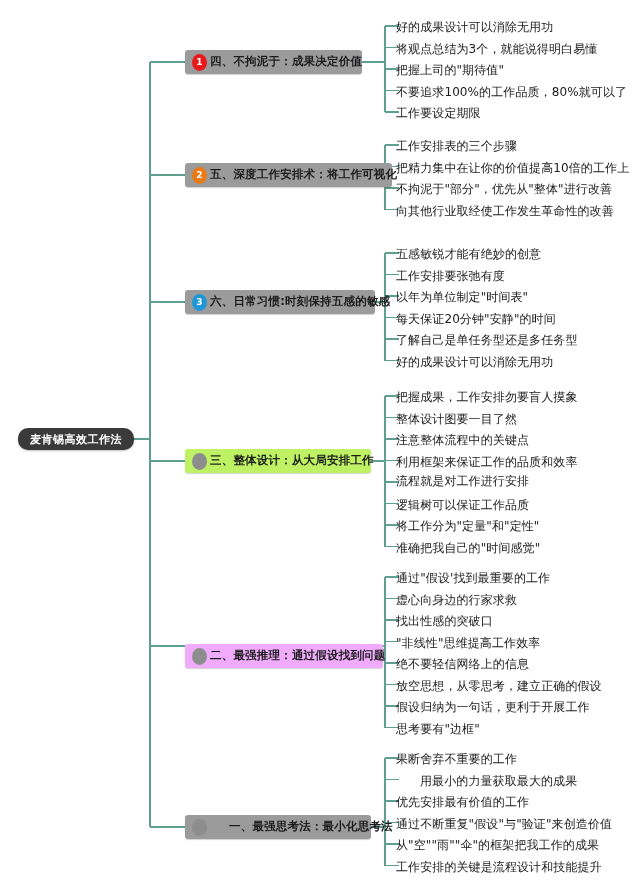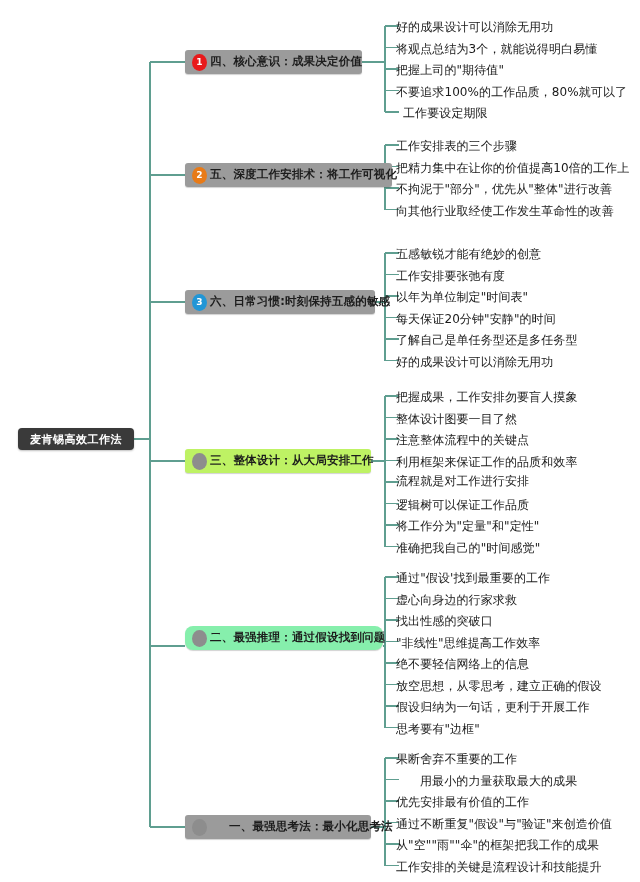--- a/index.html
+++ b/index.html
@@ -28,21 +28,21 @@
     left: 0; top: 0;
     width: 640px;
     height: 882px;
     pointer-events: none;
   }
 
   
   .root-node {
     position: absolute;
     background: #3a3a3a;
-    border-radius: 4px;
+    border-radius: 10px;
     color: #ffffff;
     font-size: 11px;
     font-weight: bold;
     letter-spacing: 0.5px;
     display: flex;
     align-items: center;
     justify-content: center;
     padding: 0 10px;
     white-space: nowrap;
     box-shadow: 0 1px 2px rgba(0,0,0,0.25);
@@ -156,27 +156,27 @@
       <path d="M 385 822.5 L 399 822.5" stroke="#5f9e90" stroke-width="1.2" fill="none" shape-rendering="crispEdges"></path>
       <path d="M 385 844 L 399 844" stroke="#5f9e90" stroke-width="1.2" fill="none" shape-rendering="crispEdges"></path>
       <path d="M 385 865.5 L 399 865.5" stroke="#5f9e90" stroke-width="1.2" fill="none" shape-rendering="crispEdges"></path>
     </svg>
   <div id="nodes-layer">
       <div class="root-node" style="left: 18px; top: 428px; width: 116px; height: 22px; background: rgb(58, 58, 58); color: rgb(255, 255, 255);">
         <span>麦肯锡高效工作法</span>
       </div>
       <div class="branch-node" style="left: 185px; top: 50px; width: 177px; height: 24px; background: rgb(155, 155, 155);">
         <span class="badge" style="background: rgb(232, 25, 27);">1</span>
-        <span class="branch-label" style="color: rgb(28, 28, 28);">四、核心意识：成果决定价值</span>
+        <span class="branch-label" style="color: rgb(28, 28, 28);">四、不拘泥于：成果决定价值</span>
       </div>
       <div class="leaf" style="left: 396px; top: 21px; color: rgb(26, 26, 26);">好的成果设计可以消除无用功</div>
       <div class="leaf" style="left: 396px; top: 42.5px; color: rgb(26, 26, 26);">将观点总结为3个，就能说得明白易懂</div>
       <div class="leaf" style="left: 396px; top: 64px; color: rgb(26, 26, 26);">把握上司的"期待值"</div>
       <div class="leaf" style="left: 396px; top: 85.5px; color: rgb(26, 26, 26);">不要追求100%的工作品质，80%就可以了</div>
-      <div class="leaf" style="left: 396px; top: 107px; color: rgb(26, 26, 26); margin-left: 7px;">工作要设定期限</div>
+      <div class="leaf" style="left: 396px; top: 107px; color: rgb(26, 26, 26);">工作要设定期限</div>
       <div class="branch-node" style="left: 185px; top: 163px; width: 207px; height: 24px; background: rgb(155, 155, 155);">
         <span class="badge" style="background: rgb(232, 123, 24);">2</span>
         <span class="branch-label" style="color: rgb(28, 28, 28);">五、深度工作安排术：将工作可视化</span>
       </div>
       <div class="leaf" style="left: 396px; top: 140px; color: rgb(26, 26, 26);">工作安排表的三个步骤</div>
       <div class="leaf" style="left: 396px; top: 161.5px; color: rgb(26, 26, 26);">把精力集中在让你的价值提高10倍的工作上</div>
       <div class="leaf" style="left: 396px; top: 183px; color: rgb(26, 26, 26);">不拘泥于"部分"，优先从"整体"进行改善</div>
       <div class="leaf" style="left: 396px; top: 204.5px; color: rgb(26, 26, 26);">向其他行业取经使工作发生革命性的改善</div>
       <div class="branch-node" style="left: 185px; top: 290px; width: 190px; height: 24px; background: rgb(155, 155, 155);">
         <span class="badge" style="background: rgb(33, 150, 214);">3</span>
@@ -193,21 +193,21 @@
         <span class="branch-label" style="color: rgb(28, 28, 28);">三、整体设计：从大局安排工作</span>
       </div>
       <div class="leaf" style="left: 396px; top: 391px; color: rgb(26, 26, 26);">把握成果，工作安排勿要盲人摸象</div>
       <div class="leaf" style="left: 396px; top: 412.5px; color: rgb(26, 26, 26);">整体设计图要一目了然</div>
       <div class="leaf" style="left: 396px; top: 434px; color: rgb(26, 26, 26);">注意整体流程中的关键点</div>
       <div class="leaf" style="left: 396px; top: 455.5px; color: rgb(26, 26, 26);">利用框架来保证工作的品质和效率</div>
       <div class="leaf" style="left: 396px; top: 475px; color: rgb(26, 26, 26);">流程就是对工作进行安排</div>
       <div class="leaf" style="left: 396px; top: 498.5px; color: rgb(26, 26, 26);">逻辑树可以保证工作品质</div>
       <div class="leaf" style="left: 396px; top: 520px; color: rgb(26, 26, 26);">将工作分为"定量"和"定性"</div>
       <div class="leaf" style="left: 396px; top: 541.5px; color: rgb(26, 26, 26);">准确把我自己的"时间感觉"</div>
-      <div class="branch-node" style="left: 185px; top: 626px; width: 198px; height: 24px; background: #86efac; border-radius: 8px;">
+      <div class="branch-node" style="left: 185px; top: 644px; width: 198px; height: 24px; background: #f0abfc;">
         <span class="badge plain" style="background: rgb(141, 141, 141);"></span>
         <span class="branch-label" style="color: rgb(28, 28, 28);">二、最强推理：通过假设找到问题</span>
       </div>
       <div class="leaf" style="left: 396px; top: 572px; color: rgb(26, 26, 26);">通过"假设'找到最重要的工作</div>
       <div class="leaf" style="left: 396px; top: 593.5px; color: rgb(26, 26, 26);">虚心向身边的行家求救</div>
       <div class="leaf" style="left: 396px; top: 615px; color: rgb(26, 26, 26);">找出性感的突破口</div>
       <div class="leaf" style="left: 396px; top: 636.5px; color: rgb(26, 26, 26);">"非线性"思维提高工作效率</div>
       <div class="leaf" style="left: 396px; top: 658px; color: rgb(26, 26, 26);">绝不要轻信网络上的信息</div>
       <div class="leaf" style="left: 396px; top: 679.5px; color: rgb(26, 26, 26);">放空思想，从零思考，建立正确的假设</div>
       <div class="leaf" style="left: 396px; top: 701px; color: rgb(26, 26, 26);">假设归纳为一句话，更利于开展工作</div>

